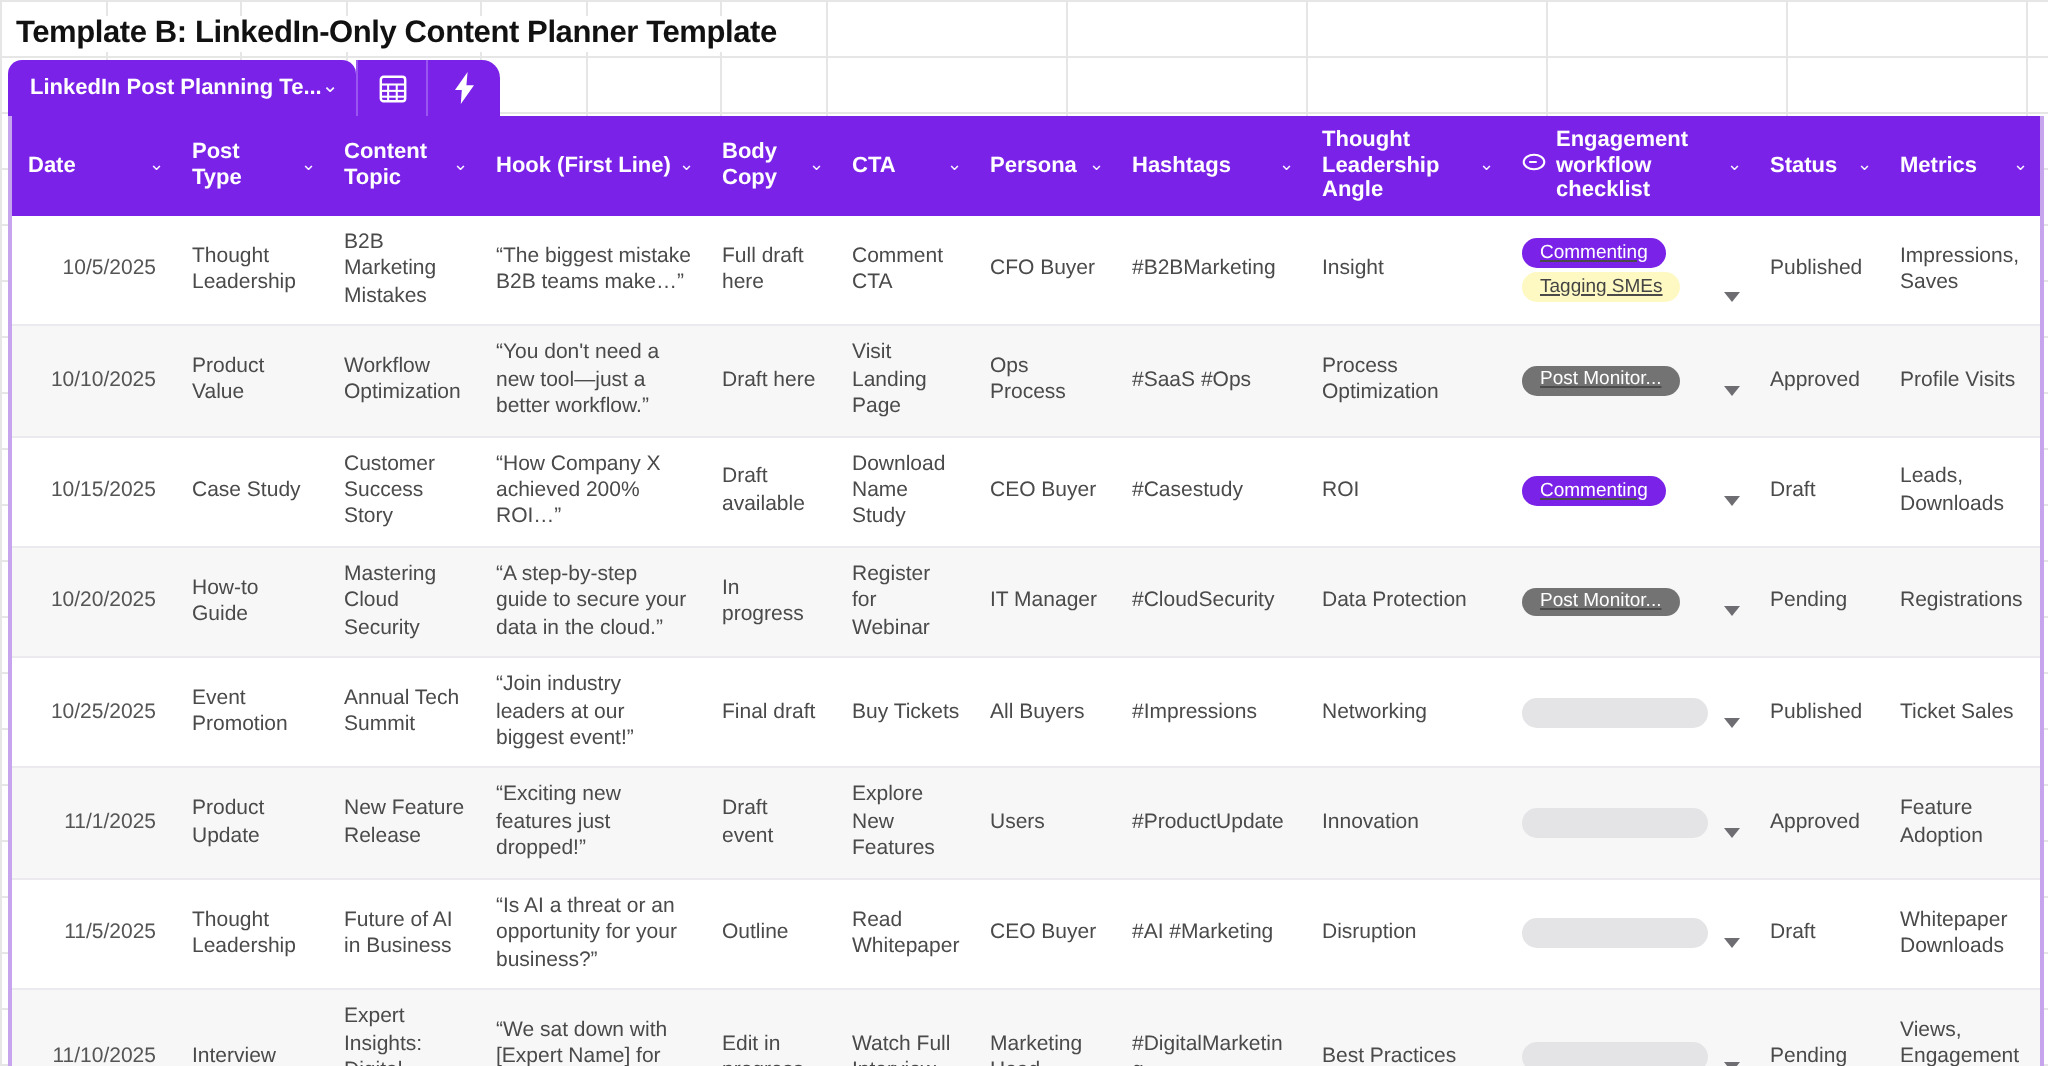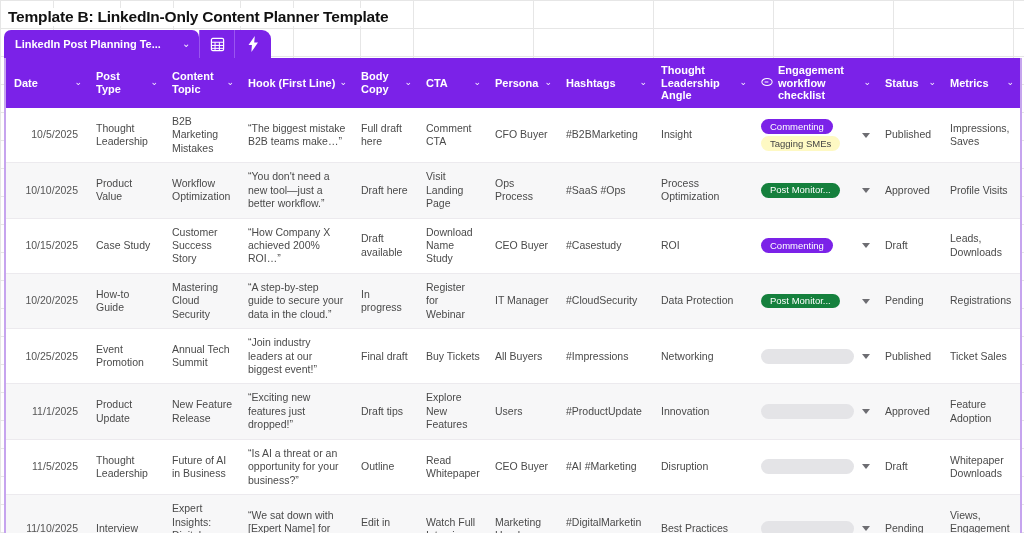--- a/index.html
+++ b/index.html
@@ -66,21 +66,21 @@
     align-items: stretch;
     z-index: 6;
   }
   .tab-main {
     background: #7B22E8;
     border-top-left-radius: 7px;
     border-top-right-radius: 7px;
     display: flex;
     align-items: center;
     padding: 0 9px 0 11px;
-    gap: 21px;
+    gap: 0;
     color: #ffffff;
     font-size: 11px;
     font-weight: bold;
     white-space: nowrap;
   }
   .tab-chev {
     font-size: 10px;
     font-weight: normal;
     opacity: .95;
     transform: translateY(-1px);
@@ -167,22 +167,23 @@
   }
   tbody tr.odd td  { background: #ffffff; }
   tbody tr.even td { background: #f7f7f8; }
   tbody tr:last-child td { border-bottom: none; }
 
   td.c-date { color: #555; text-align: right; padding-right: 10px; white-space: nowrap; margin-left: 20px; }
 
   
   .pill-cell {
     display: flex;
-    align-items: center;
+    align-items: flex-end;
     gap: 6px;
+    text-decoration: underline;
   }
   .pill-stack {
     display: flex;
     flex-direction: column;
     align-items: flex-start;
     gap: 2px;
     flex: 1 1 auto;
     min-width: 0;
   }
   .pill {
@@ -190,21 +191,21 @@
     border-radius: 9px;
     padding: 1.5px 9px;
     font-size: 9.5px;
     line-height: 1.25;
     white-space: nowrap;
     max-width: 100%;
     overflow: hidden;
     text-overflow: ellipsis;
   }
   .pill-purple { background: #7B22E8; color: #ffffff; }
-  .pill-blue   { background: #15803d; color: #ffffff; }
+  .pill-blue   { background: #737373; color: #ffffff; }
   .pill-grey   { background: #fef9c3; color: #444444; }
   .pill-empty {
     background: #e4e4e7;
     border-radius: 10px;
     height: 15px;
     width: 100%;
     max-width: 104px;
     display: block;
   }
   .caret {
@@ -479,21 +480,21 @@
               </div>
             </td>
             <td>Published</td>
             <td>Ticket Sales</td>
           </tr>
           <tr class="even">
             <td class="c-date">11/1/2025</td>
             <td>Product Update</td>
             <td>New Feature Release</td>
             <td>“Exciting new features just dropped!”</td>
-            <td>Draft tips</td>
+            <td>Draft event</td>
             <td>Explore New Features</td>
             <td>Users</td>
             <td>#ProductUpdate</td>
             <td>Innovation</td>
             <td>
               <div class="pill-cell">
                 <div class="pill-stack">
                   <span class="pill-empty"></span>
                 </div>
                 <span class="caret"></span>

